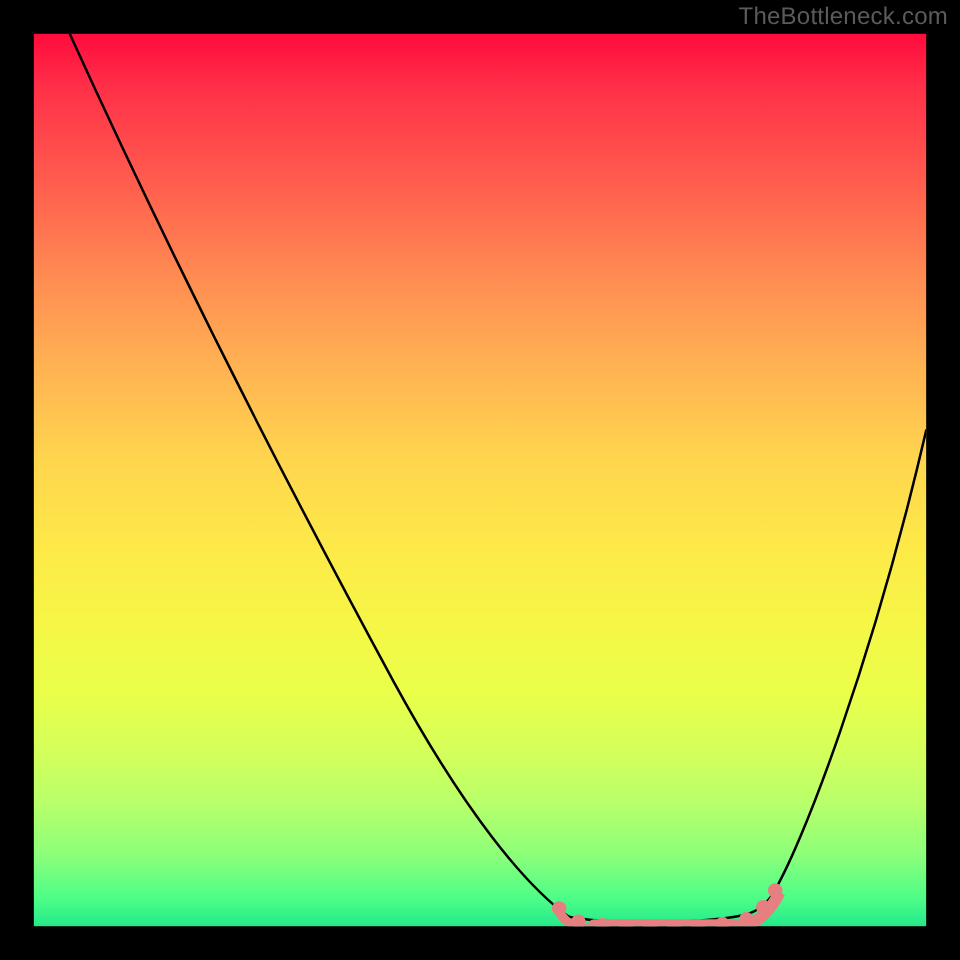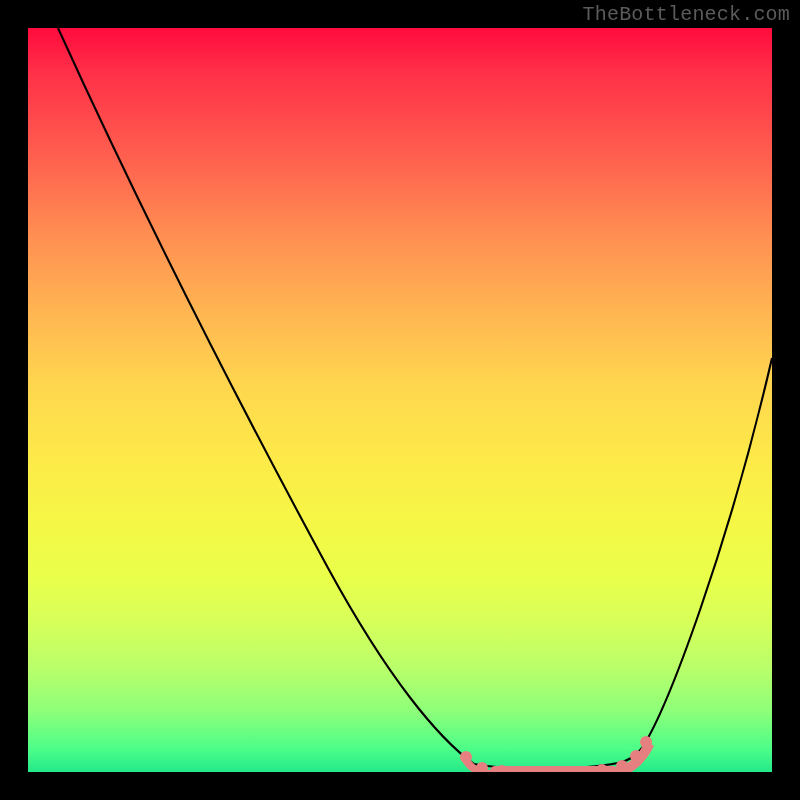--- a/index.html
+++ b/index.html
@@ -10,21 +10,20 @@
     background: #000;
     overflow: hidden;
     font-family: Arial, Helvetica, sans-serif;
   }
   .frame {
     position: absolute;
     top: 0;
     left: 0;
     width: 800px;
     height: 800px;
-    font-family: Liberation Mono, monospace;
   }
   .plot {
     position: absolute;
     top: 28px;
     left: 28px;
     width: 744px;
     height: 744px;
     overflow: hidden;
   }
   .gradient {

